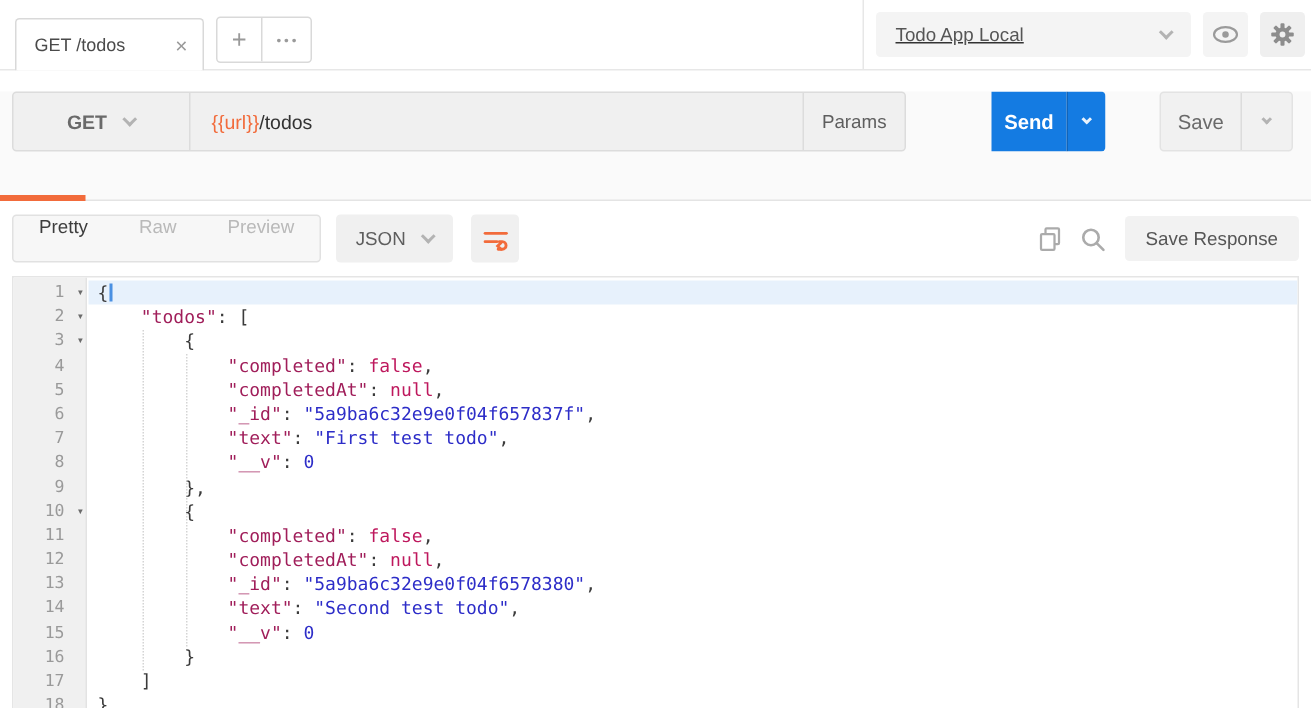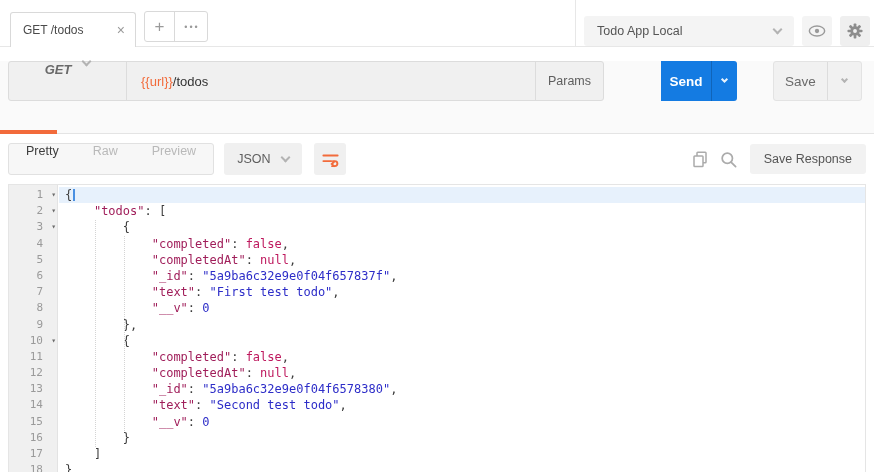--- a/index.html
+++ b/index.html
@@ -22,35 +22,35 @@
   .tab-active { width:126px; height:35px; background:#fff;
     border:1px solid #d9d9d9; border-bottom:none; border-radius:3px 3px 0 0;
     display:flex; align-items:center; padding:0 10px 0 12px; margin-bottom:-1px; }
   .tab-active .lbl { font-size:12px; color:#4a4a4a; }
   .tab-active .x { margin-left:auto; color:#9a9a9a; font-size:14px; line-height:1; cursor:default; }
   .tab-buttons { display:flex; margin-left:8px; margin-bottom:4px; height:31px;
     border:1px solid #d9d9d9; border-radius:3px; overflow:hidden; background:#fff; }
   .tab-btn { display:flex; align-items:center; justify-content:center; color:#9a9a9a; }
   .tab-btn.plus { width:29px; font-size:17px; font-weight:400; }
   .tab-btn.more { width:33px; border-left:1px solid #d9d9d9; font-size:9px; letter-spacing:2px; padding-left:2px; }
-  .env-area { width:299px; border-left:1px solid #e7e7e7; display:flex; align-items:flex-end; padding:0 4px 0 8px; }
+  .env-area { width:299px; border-left:1px solid #e7e7e7; display:flex; align-items:center; padding:0 4px 0 8px;text-decoration:underline; }
   .env-select { width:210px; height:30px; background:#f4f4f4; border-radius:3px;
     display:flex; align-items:center; padding:0 13px; font-size:12.5px; color:#555; }
   .env-select .chev { margin-left:auto; }
   .icon-btn { width:30px; height:30px; border-radius:3px; display:flex; align-items:center;
     justify-content:center; margin-left:8px; background:#f4f4f4; }
   .icon-btn.gear { background:#efefef; }
 
   
   .request-section { height:73px; background:#fafafa; border-bottom:1px solid #e4e4e4; position:relative; }
   .loading-bar { position:absolute; left:0; bottom:-1px; width:57px; height:4px; background:var(--accent); z-index:3; }
   .req-row { display:flex; margin:14px 8px 0 8px; height:40px; padding-right:4px; }
   .url-bar { flex:1; display:flex; background:#f0f0f0; border:1px solid #dcdcdc; border-radius:3px; }
-  .method { width:118px; display:flex; justify-content:center; gap:12px;
-    border-right:1px solid #dcdcdc; font-size:13px; font-weight:700; color:#6a6a6a;font-style:italic; }
+  .method { width:118px; display:flex; align-items:center; justify-content:center; gap:12px;
+    border-right:1px solid #dcdcdc; font-size:13px; font-weight:700; color:#6a6a6a; }
   .url-input { flex:1; display:flex; align-items:center; padding-left:14px; font-size:13px; color:#333; }
   .url-var { color:var(--accent); }
   .params { width:68px; border-left:1px solid #dcdcdc; display:flex; align-items:center;
     justify-content:center; font-size:12.5px; color:#5e5e5e; }
   .send-group { display:flex; margin-left:25px; border-radius:3px; overflow:hidden;padding-left:32px; }
   .send-main { width:50px; background:var(--send); color:#fff; font-size:13.5px; font-weight:700;
     display:flex; align-items:center; justify-content:center; }
   .send-chev { width:26px; background:var(--send); border-left:1px solid rgba(0,0,0,.18);
     display:flex; align-items:center; justify-content:center; }
   .save-group { display:flex; margin-left:36px; border-radius:3px; overflow:hidden;

